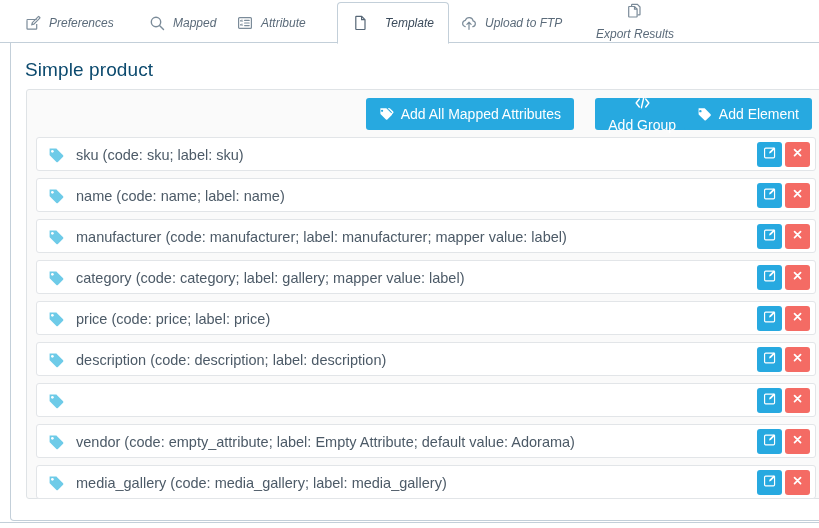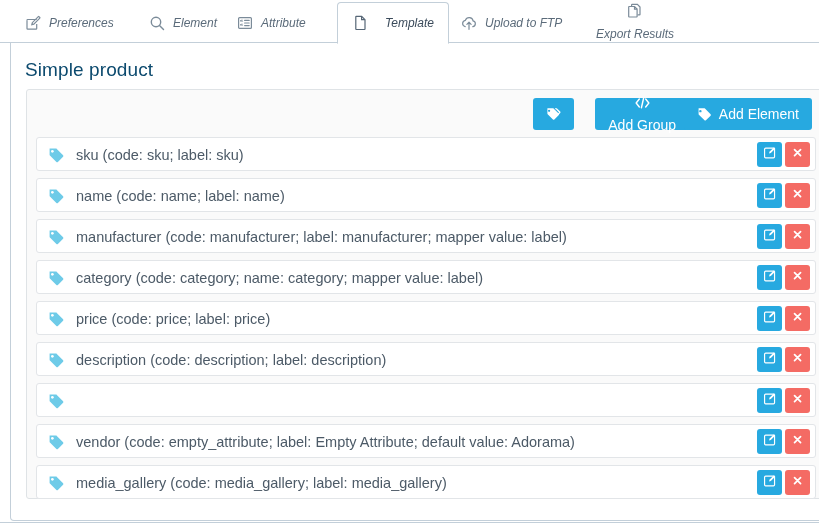--- a/index.html
+++ b/index.html
@@ -201,21 +201,21 @@
       </span>
       <span>Preferences</span>
     </div>
     <div class="tab" style="left: 134px;">
       <span class="tab-ico">
         <svg width="16" height="16" viewBox="0 0 16 16">
           <circle cx="7" cy="7" r="4.7" fill="none" stroke="#7b8b99" stroke-width="1.4"></circle>
           <path d="M10.5 10.5l4 4" fill="none" stroke="#7b8b99" stroke-width="1.4" stroke-linecap="round"></path>
         </svg>
       </span>
-      <span>Element</span>
+      <span>Mapped</span>
     </div>
     <div class="tab" style="left: 222px;">
       <span class="tab-ico">
         <svg width="16" height="16" viewBox="0 0 16 16">
           <rect x="1.6" y="2.6" width="12.8" height="10.8" rx="1" fill="none" stroke="#7b8b99" stroke-width="1.2"></rect>
           <path d="M3.6 6h2M3.6 10h2M7.6 5.4h4.6M7.6 8h4.6M7.6 10.6h4.6" stroke="#7b8b99" stroke-width="1.1" stroke-linecap="round"></path>
           <path d="M3.3 5.1l.6.6 1-1.1M3.3 9.1l.6.6 1-1.1" fill="none" stroke="#7b8b99" stroke-width="1"></path>
         </svg>
       </span>
       <span>Attribute</span>
@@ -258,20 +258,21 @@
 
     <div id="panel-toolbar">
 
       <button class="tb-btn" id="btn-add-all">
         <span class="b-ico">
           <svg width="15" height="15" viewBox="0 0 16 16" fill="#ffffff">
             <path d="M1.2 1.2h6.1c.3 0 .6.1.8.3l5.6 5.6c.4.4.4 1.1 0 1.5l-4.8 4.8c-.4.4-1.1.4-1.5 0L1.8 7.8c-.2-.2-.3-.5-.3-.8V1.5c0-.2.1-.3.3-.3zm2.1 1.6a1.2 1.2 0 100 2.4 1.2 1.2 0 000-2.4z"></path>
             <path d="M9.4 1.2h1.6c.3 0 .6.1.8.3l3.4 3.4c.4.4.4 1.1 0 1.5l-1.9 1.9-.9-1 1.5-1.5-3.3-3.3H9.9z"></path>
           </svg>
         </span>
+        <span>Add All Mapped Attributes</span>
       </button>
 
       <button class="tb-btn" id="btn-add-group">
         <span class="b-ico">
           <svg width="16" height="14" viewBox="0 0 18 14" fill="none" stroke="#ffffff" stroke-width="1.7" stroke-linecap="round" stroke-linejoin="round">
             <path d="M5.2 2.2L1.4 7l3.8 4.8"></path>
             <path d="M12.8 2.2L16.6 7l-3.8 4.8"></path>
             <path d="M10.3 1.3L7.7 12.7"></path>
           </svg>
         </span>
@@ -348,21 +349,21 @@
                   <path d="M3.4 3.4l8 8M11.4 3.4l-8 8" stroke="#ffffff" stroke-width="2.3" stroke-linecap="round"></path>
                 </svg></span>
             </button>
           </div>
         </div>
         <div class="row">
           <span class="row-tag"><svg width="17" height="17" viewBox="0 0 16 16">
               <path d="M1.5 1.5h6.1c.3 0 .5.1.7.3l5.9 5.9c.4.4.4 1 0 1.4l-4.9 4.9c-.4.4-1 .4-1.4 0L1.8 8.1c-.2-.2-.3-.4-.3-.7V1.5z" fill="#6ecbe8"></path>
               <circle cx="4.1" cy="4.1" r="1.25" fill="#ffffff"></circle>
             </svg></span>
-          <span class="row-label">category (code: category; name: category; mapper value: label)</span>
+          <span class="row-label">category (code: category; label: gallery; mapper value: label)</span>
           <div class="row-actions">
             <button class="act act-edit" title="Edit">
               <span><svg width="14" height="14" viewBox="0 0 16 16">
                   <rect x="1.8" y="2.5" width="11.4" height="11" rx="1.2" fill="none" stroke="#ffffff" stroke-width="1.35"></rect>
                   <path d="M12.6 1.3l1.5 1.5-5.2 5.2-2 .5.5-2z" fill="#ffffff"></path>
                 </svg></span>
             </button>
             <button class="act act-del" title="Delete">
               <span><svg width="12" height="12" viewBox="0 0 16 16">
                   <path d="M3.4 3.4l8 8M11.4 3.4l-8 8" stroke="#ffffff" stroke-width="2.3" stroke-linecap="round"></path>

